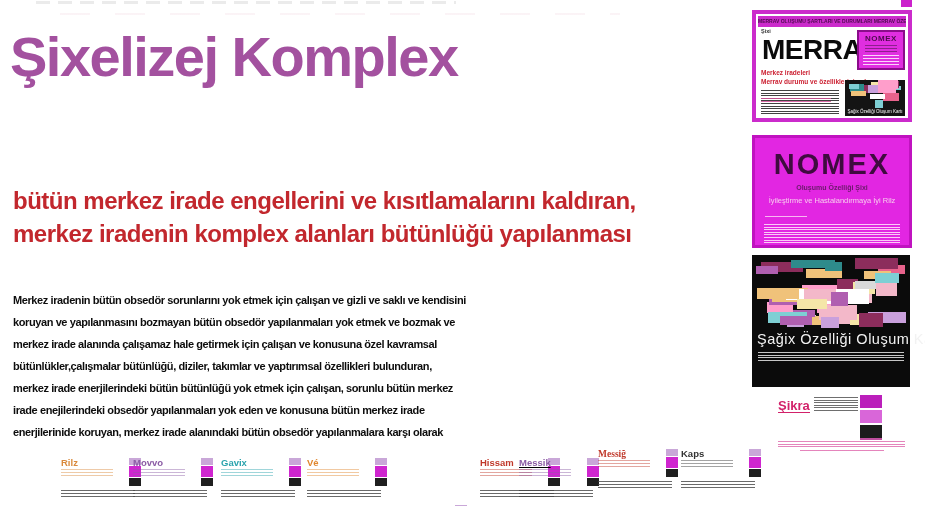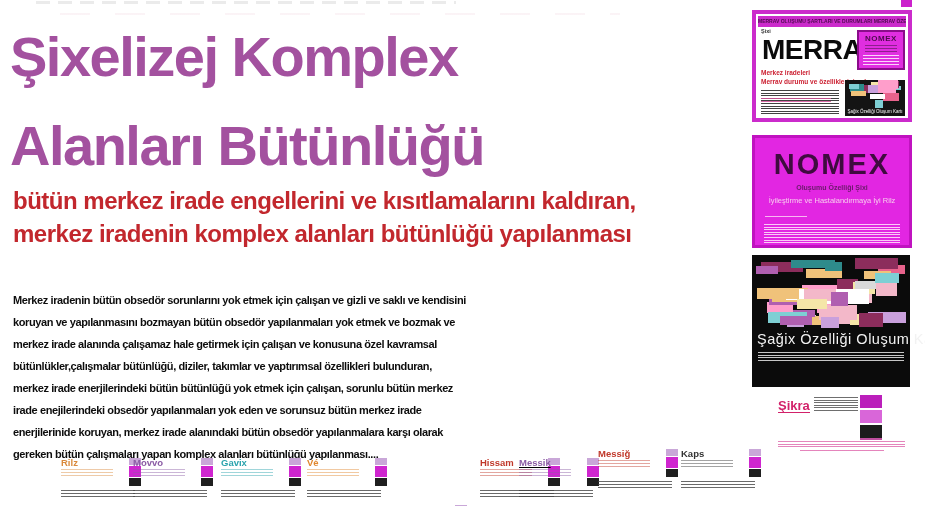--- a/index.html
+++ b/index.html
@@ -82,57 +82,55 @@
   .st2{height:13px;background:#D966D9;}
   .st3{height:13px;background:#1c1c1c;border-bottom:2px solid #c050a0;}
   .sikra-foot1{position:absolute;left:778px;top:441px;width:127px;height:6px;color:#E06FB0;}
   .sikra-foot2{position:absolute;left:800px;top:450px;width:84px;height:3px;color:#E06FB0;}
 
   
   .logo-row{position:absolute;left:0;top:458px;width:925px;height:60px;}
   .logo-card{position:absolute;width:82px;height:46px;}
   .lc0{left:45px;margin-left:16px;} .lc1{left:133px;} .lc2{left:221px;} .lc3{left:307px;}
   .lc4{left:387px;margin-top:47px;} .lc5{left:480px;} .lc6{left:519px;text-decoration:underline;}
-  .lc7{left:598px;top:-9px;} .lc8{left:681px;top:-9px;}
+  .lc7{left:598px;top:-9px;font-family:Liberation Serif, serif;} .lc8{left:681px;top:-9px;}
   .logo-name{font-size:9.5px;font-weight:bold;line-height:10px;white-space:nowrap;}
   .logo-side{position:absolute;right:2px;top:0;width:12px;}
   .logo-side .s1{height:7px;background:#C9A7D8;margin-bottom:1px;}
   .logo-side .s2{height:11px;background:#CF25CF;margin-bottom:1px;}
   .logo-side .s3{height:8px;background:#1f1f1f;}
   .logo-mini{position:absolute;left:0;top:11px;width:52px;height:9px;color:currentColor;opacity:.45;}
   .logo-cap{position:absolute;left:0;top:32px;width:74px;height:8px;color:#444;}
 </style>
 </head>
 <body>
 
 <div id="stage">
 
   <div class="faint-top"></div>
   <div class="faint-top2"></div>
   <div class="corner-chip"></div>
 
   <div class="main-title">
     <div>Şixelizej Komplex</div>
-    <div>Alanları Bütünlüğü</div>
   </div>
 
   <div class="subtitle">
     <div>bütün merkez irade engellerini ve kısıtlamalarını kaldıran,</div>
     <div>merkez iradenin komplex alanları bütünlüğü yapılanması</div>
   </div>
 
   <div class="bodytext">
     <div>Merkez iradenin bütün obsedör sorunlarını yok etmek için çalışan ve gizli ve saklı ve kendisini</div>
     <div>koruyan ve yapılanmasını bozmayan bütün obsedör yapılanmaları yok etmek ve bozmak ve</div>
     <div>merkez irade alanında çalışamaz hale getirmek için çalışan ve konusuna özel kavramsal</div>
     <div>bütünlükler,çalışmalar bütünlüğü, diziler, takımlar ve yaptırımsal özellikleri bulunduran,</div>
     <div>merkez irade enerjilerindeki bütün bütünlüğü yok etmek için çalışan, sorunlu bütün merkez</div>
-    <div>irade enejilerindeki obsedör yapılanmaları yok eden ve sorunsuz bütün merkez irade</div>
+    <div>irade enejilerindeki obsedör yapılanmaları yok eden ve konusuna bütün merkez irade</div>
     <div>enerjilerinide koruyan, merkez irade alanındaki bütün obsedör yapılanmalara karşı olarak</div>
-    <div>gereken bütün çalışmaları yapan komplex alanları bütünlüğü yapılanması....</div>
   </div>
 
   <div class="merrav-card">
     <div class="merrav-topbar">MERRAV OLUŞUMU ŞARTLARI VE DURUMLARI MERRAV ÖZELLİKLERİ</div>
     <div class="merrav-sub">Şixi</div>
     <div class="merrav-title">MERRAV</div>
     <div class="nomex-badge">
       <span class="bt">NOMEX</span>
       <div class="bl1 mt"></div>
       <div class="bl2 mt"></div>

